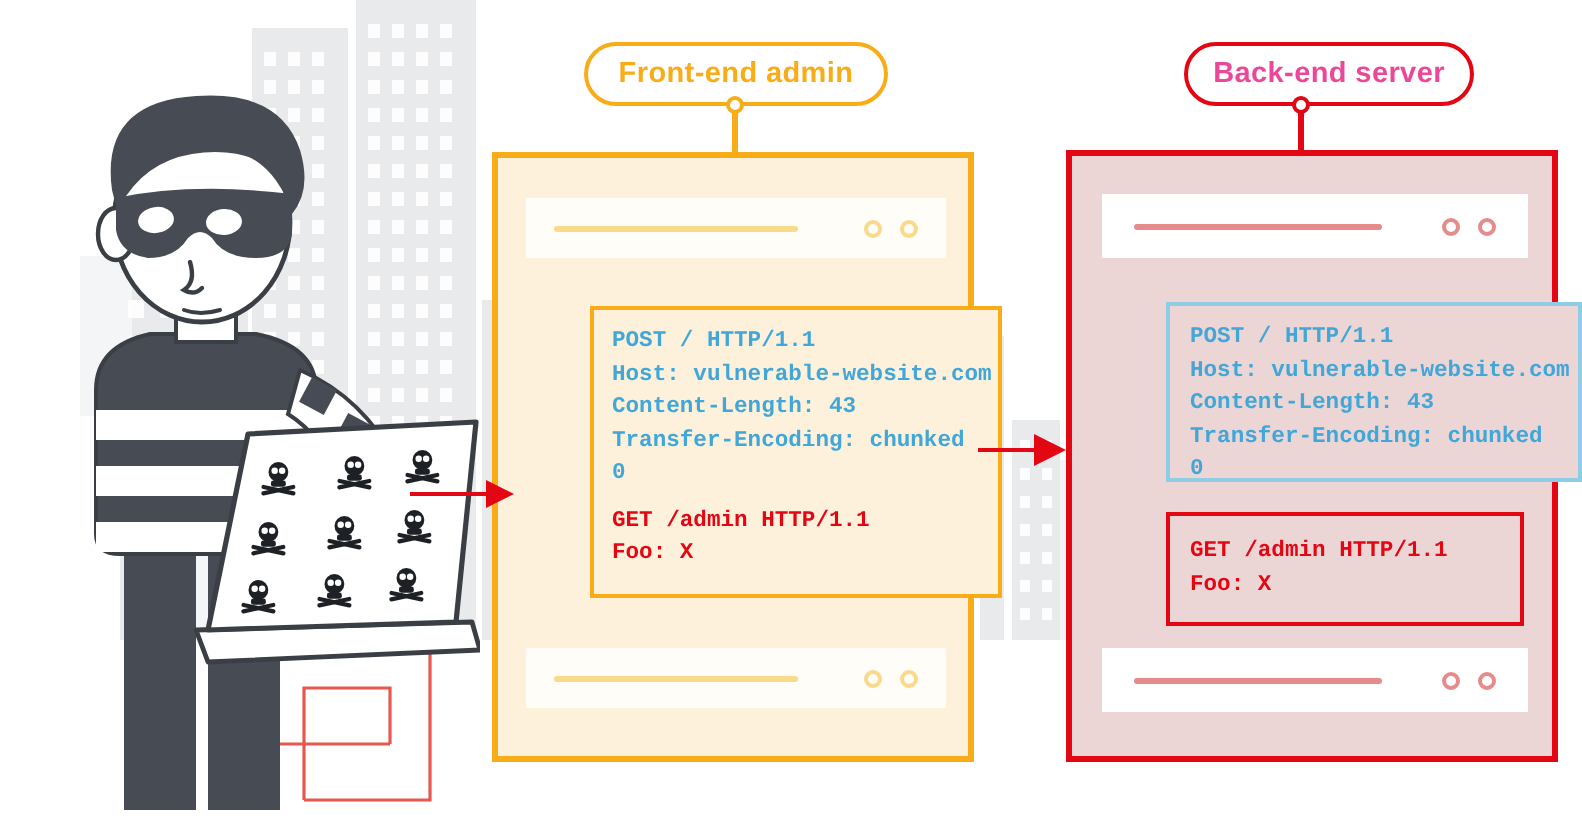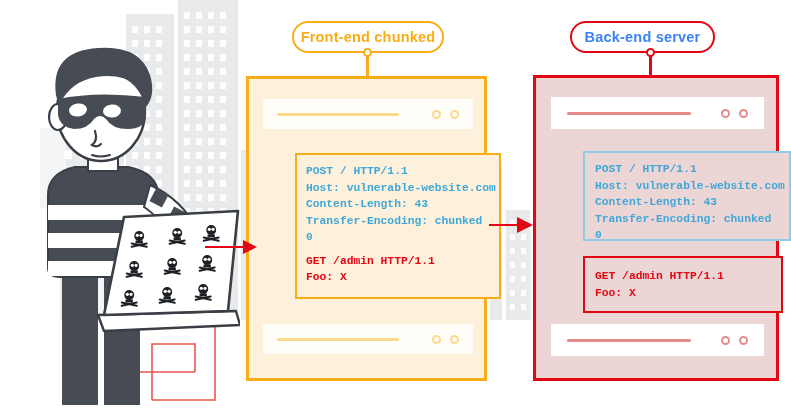--- a/index.html
+++ b/index.html
@@ -37,21 +37,21 @@
 
   
   .pill{
     position:absolute;z-index:4;box-sizing:border-box;
     height:32px;border-radius:16px;background:#ffffff;
     display:flex;align-items:center;justify-content:center;
     font-weight:bold;font-size:14.5px;letter-spacing:0.2px;
     white-space:nowrap;
   }
   .pill.front{left:292px;top:21px;width:152px;border:2.5px solid #f8ad18;color:#f8ad18;}
-  .pill.back{left:570px;top:21px;width:145px;border:2.5px solid #e30613;color:#3b82f6;}
+  .pill.back{left:592px;top:21px;width:145px;border:2.5px solid #e30613;color:#ec4899;}
 
   
   .stem{position:absolute;z-index:3;width:2.5px;}
   .stem.front{left:366px;top:52px;height:26px;background:#f8ad18;}
   .stem.back{left:649px;top:52px;height:25px;background:#e30613;}
   .knob{position:absolute;z-index:5;width:9px;height:9px;border-radius:50%;background:#ffffff;box-sizing:border-box;}
   .knob.front{left:363px;top:48px;border:2.5px solid #f8ad18;}
   .knob.back{left:646px;top:48px;border:2.5px solid #e30613;}
 
   
@@ -92,21 +92,21 @@
     left:16px;top:74px;width:206px;height:146px;
     border:2px solid #f8ad18;background:#fdf1dc;
     padding:8px 0 0 9px;
   }
   #back-code-req{
     left:17px;top:73px;width:208px;height:90px;
     border:2px solid #8ecde4;background:#ecd5d5;
     padding:8px 0 0 10px;
   }
   #back-code-smuggled{
-    left:17px;top:178px;width:200px;height:57px;
+    left:17px;top:178px;width:179px;height:57px;
     border:2.5px solid #e30613;background:#ecd5d5;
     padding:10px 0 0 10px;
   }
   .c-blue{color:#41a7d8;}
   .c-red{color:#e30613;}
   .spacer{display:block;height:7px;}
 </style>
 </head>
 <body>
 
@@ -529,21 +529,21 @@
             <rect x="4" y="15" width="12" height="5" rx="2"></rect>
           <circle cx="7" cy="7" r="2.6" fill="#ffffff"></circle>
             <circle cx="13" cy="7" r="2.6" fill="#ffffff"></circle>
           <rect x="-4" y="21" width="28" height="3.4" rx="1.7" transform="rotate(12 10 23)"></rect>
           <rect x="-4" y="21" width="28" height="3.4" rx="1.7" transform="rotate(-12 10 23)"></rect>
         </g>
       </g>
     </g>
   </svg>
 
-  <div class="pill front">Front-end chunked</div>
+  <div class="pill front">Front-end admin</div>
   <div class="stem front"></div>
   <div class="knob front"></div>
 
   <div class="pill back">Back-end server</div>
   <div class="stem back"></div>
   <div class="knob back"></div>
 
   <div class="card front">
     <div class="bar" id="front-bar-top">
       <span class="line"></span>

